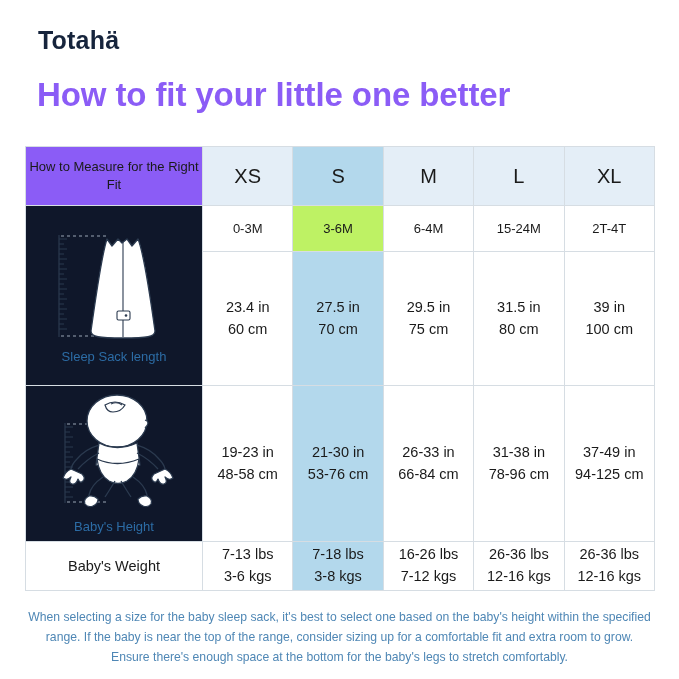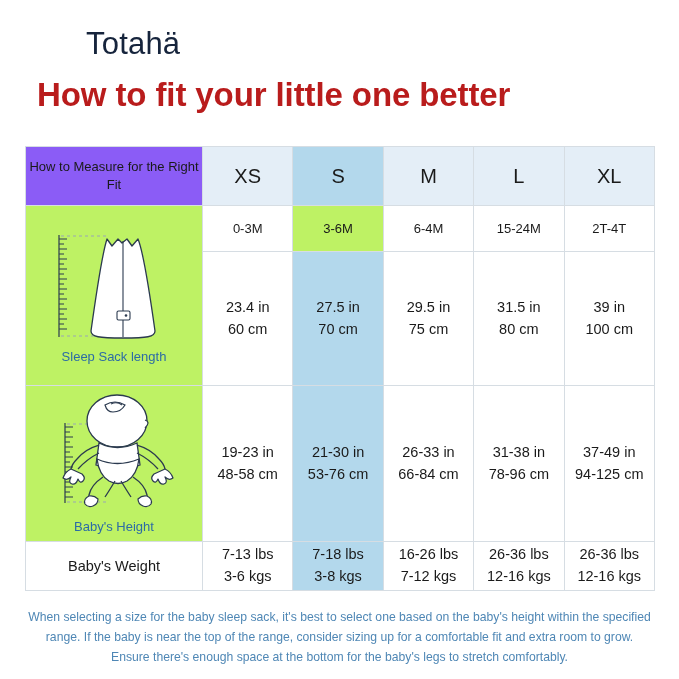--- a/index.html
+++ b/index.html
@@ -18,37 +18,36 @@
     width: 679px;
     height: 679px;
     box-sizing: border-box;
   }
 
   
   .brand {
     position: absolute;
     left: 38px;
     top: 28px;
-    font-size: 31px;
-    font-weight: 400;
+    font-size: 25px;
+    font-weight: 700;
     color: #16243c;
     letter-spacing: 0.2px;
     line-height: 1;
     white-space: nowrap;
-    margin-left: 48px;
   }
 
   
   .headline {
     position: absolute;
     left: 37px;
     top: 76px;
     font-size: 33px;
     font-weight: 700;
-    color: #b91c1c;
+    color: #8b5cf6;
     letter-spacing: -0.1px;
     line-height: 1.15;
     white-space: nowrap;
   }
 
   
   .chart {
     position: absolute;
     left: 25px;
     top: 146px;
@@ -87,21 +86,21 @@
 
   
   .age-cell {
     font-size: 13px;
     height: 45px;
   }
   .age-cell.hl { background: #bef264; }
 
   
   .illus-cell {
-    background: #bef264;
+    background: #0f172a;
     padding: 6px 0 8px;
   }
   .illus-wrap {
     display: flex;
     flex-direction: column;
     align-items: center;
     justify-content: center;
   }
   .illus-caption {
     color: #2c6ca5;

